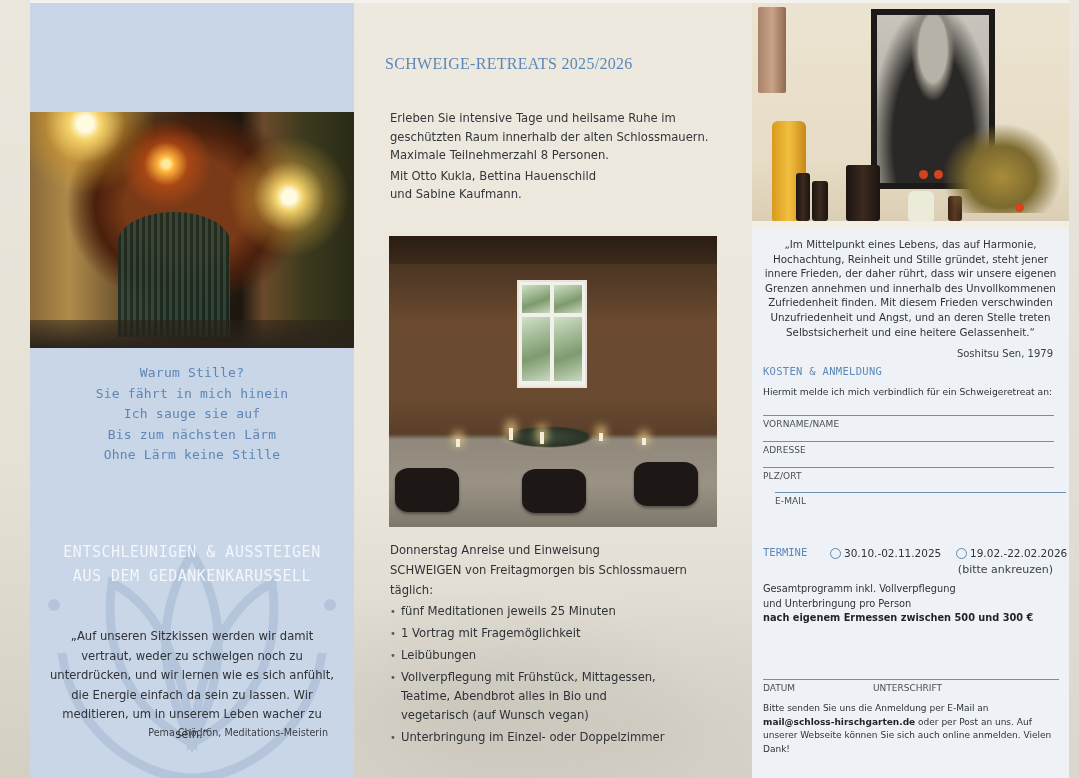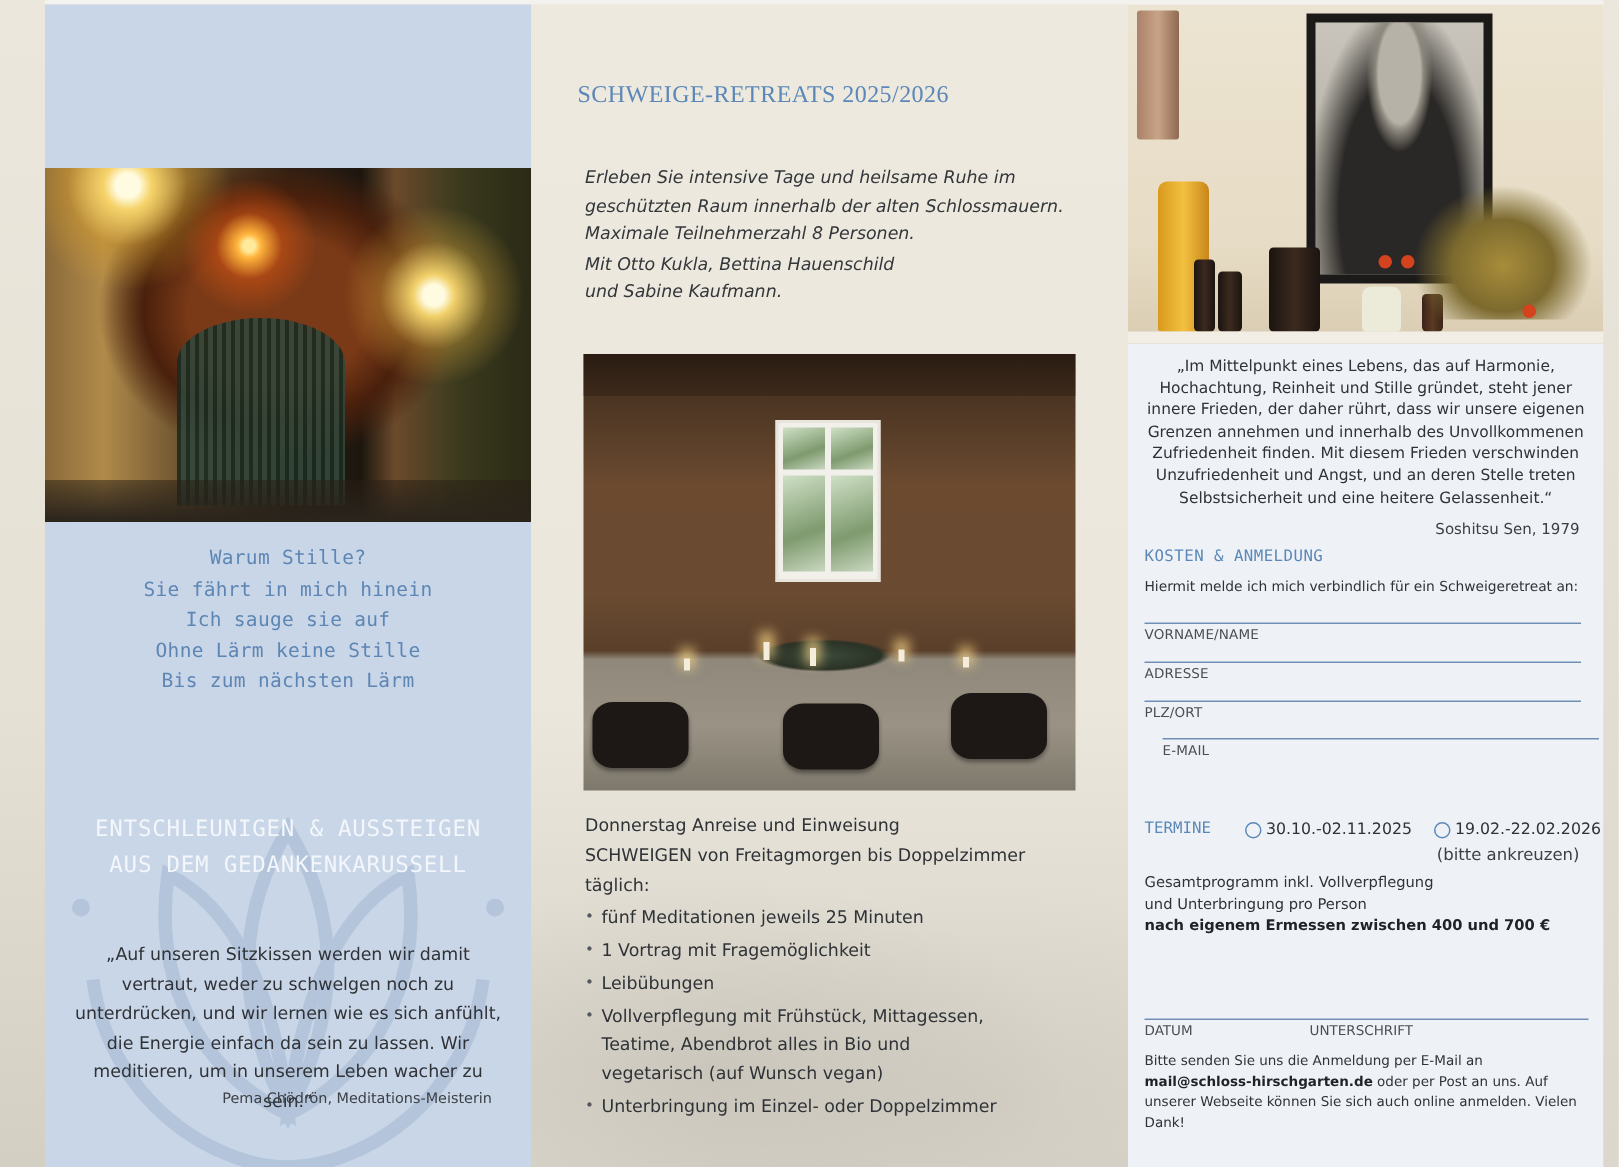--- a/index.html
+++ b/index.html
@@ -37,21 +37,21 @@
   .quote-left-author { position:absolute; right:26px; top:724px; font-size:9.6px; color:#3c4046; }
 
   
   .mid-panel { position:absolute; left:354px; top:3px; width:398px; height:775px;
     background: linear-gradient(180deg,#ede9de 0%,#ebe7dc 60%,#e2ded4 75%,#d9d5cb 100%); overflow:hidden; }
   .mid-mist { position:absolute; left:0; top:560px; width:398px; height:215px;
     background: radial-gradient(ellipse at 30% 70%,rgba(190,186,176,0.55),transparent 60%),
                 radial-gradient(ellipse at 75% 80%,rgba(200,196,186,0.5),transparent 60%); }
   .mid-title { position:absolute; left:31px; top:52px; font-family:Liberation Serif, serif;
     font-size:16px; color:#5b88b8; letter-spacing:0.3px; white-space:nowrap; }
-  .mid-intro { position:absolute; left:36px; top:106px; width:340px; font-size:11.6px; color:#33363a; line-height:18.5px;font-style:italic; }
+  .mid-intro { position:absolute; left:36px; top:106px; width:340px; font-size:11.6px; color:#33363a; line-height:18.5px; }
   .mid-intro p { margin:0 0 2px 0; }
   .photo-room { position:absolute; left:35px; top:233px; width:328px; height:291px; overflow:hidden;
     background: linear-gradient(180deg,#3a2a1c 0%,#4e3724 12%,#6b4a30 30%,#6a4b31 55%,#5a3f2a 68%,#8f887b 70%,#9a9385 85%,#7e786c 100%); }
   .room-beam { position:absolute; left:0; top:0; width:100%; height:28px; background:linear-gradient(180deg,#2a1c12,#3d2a1b); }
   .room-window { position:absolute; left:128px; top:44px; width:66px; height:104px; background:#f1f0ea; border:2px solid #e8e4dc; }
   .room-window .pane { position:absolute; background:linear-gradient(160deg,#cfe0c6,#7e9a6e 60%,#c9d7c0); }
   .cushion { position:absolute; width:64px; height:44px; background:#1d1816; border-radius:14px/12px; box-shadow:0 2px 3px rgba(0,0,0,0.4); }
   .candle { position:absolute; width:4px; height:12px; background:#f5eddc; box-shadow:0 -4px 8px 3px rgba(255,220,140,0.7); }
   .greens { position:absolute; left:115px; top:190px; width:90px; height:22px; background:radial-gradient(ellipse,#3b4a3a,#2b3226 60%,transparent 70%); }
 
@@ -122,22 +122,22 @@
 
     <div class="photo-gate" title="Nachtansicht des Schlosstors mit Laternen">
       <div class="gate-iron"></div>
       <div class="gate-ground"></div>
     </div>
 
     <div class="poem">
       <div>Warum Stille?</div>
       <div>Sie fährt in mich hinein</div>
       <div>Ich sauge sie auf</div>
+      <div>Bis zum nächsten Lärm</div>
       <div>Ohne Lärm keine Stille</div>
-      <div>Bis zum nächsten Lärm</div>
     </div>
 
     <div class="slogan">
       <div>ENTSCHLEUNIGEN &amp; AUSSTEIGEN</div>
       <div>AUS DEM GEDANKENKARUSSELL</div>
     </div>
 
     <div class="quote-left">„Auf unseren Sitzkissen werden wir damit vertraut, weder zu schwelgen noch zu unterdrücken, und wir lernen wie es sich anfühlt, die Energie einfach da sein zu lassen. Wir meditieren, um in unserem Leben wacher zu sein.“</div>
     <div class="quote-left-author">Pema Chödrön, Meditations-Meisterin</div>
   </section>
@@ -164,21 +164,21 @@
       <div class="candle" style="left:67px;top:203px;height:8px;"></div>
       <div class="candle" style="left:210px;top:197px;height:8px;"></div>
       <div class="candle" style="left:253px;top:202px;height:7px;"></div>
       <div class="cushion" style="left:6px;top:232px;"></div>
       <div class="cushion" style="left:133px;top:233px;"></div>
       <div class="cushion" style="left:245px;top:226px;"></div>
     </div>
 
     <div class="schedule">
       <p>Donnerstag Anreise und Einweisung</p>
-      <p>SCHWEIGEN von Freitagmorgen bis Doppelzimmer</p>
+      <p>SCHWEIGEN von Freitagmorgen bis Schlossmauern</p>
       <p>täglich:</p>
       <ul>
         <li>fünf Meditationen jeweils 25 Minuten</li>
         <li>1 Vortrag mit Fragemöglichkeit</li>
         <li>Leibübungen</li>
         <li style="width:270px;">Vollverpflegung mit Frühstück, Mittagessen, Teatime, Abendbrot alles in Bio und vegetarisch (auf Wunsch vegan)</li>
         <li>Unterbringung im Einzel- oder Doppelzimmer</li>
       </ul>
     </div>
   </section>
@@ -225,21 +225,21 @@
     <span class="radio" style="left:78px;top:545px;"></span>
     <span class="radio-label" style="left:92px;top:544px;">30.10.-02.11.2025</span>
     <span class="radio" style="left:204px;top:545px;"></span>
     <span class="radio-label" style="left:218px;top:544px;">19.02.-22.02.2026</span>
     <div class="hint">(bitte ankreuzen)</div>
 
     <div class="price-desc">
       <div>Gesamtprogramm inkl. Vollverpflegung</div>
       <div>und Unterbringung pro Person</div>
     </div>
-    <div class="price-amount">nach eigenem Ermessen zwischen 400 und 700 €</div>
+    <div class="price-amount">nach eigenem Ermessen zwischen 500 und 300 €</div>
 
     <div class="sign-line"></div>
     <span class="sign-label" style="left:11px;">DATUM</span>
     <span class="sign-label" style="left:121px;">UNTERSCHRIFT</span>
 
     <div class="send-note">
       <span>Bitte senden Sie uns die Anmeldung per E-Mail an</span><br>
       <b>mail@schloss-hirschgarten.de</b><span> oder per Post an uns. Auf unserer Webseite können Sie sich auch online anmelden. Vielen Dank!</span>
     </div>
   </section>

